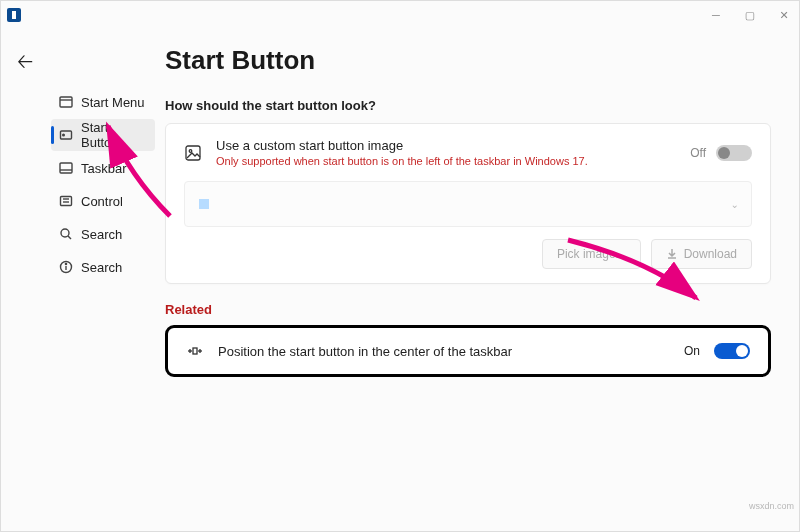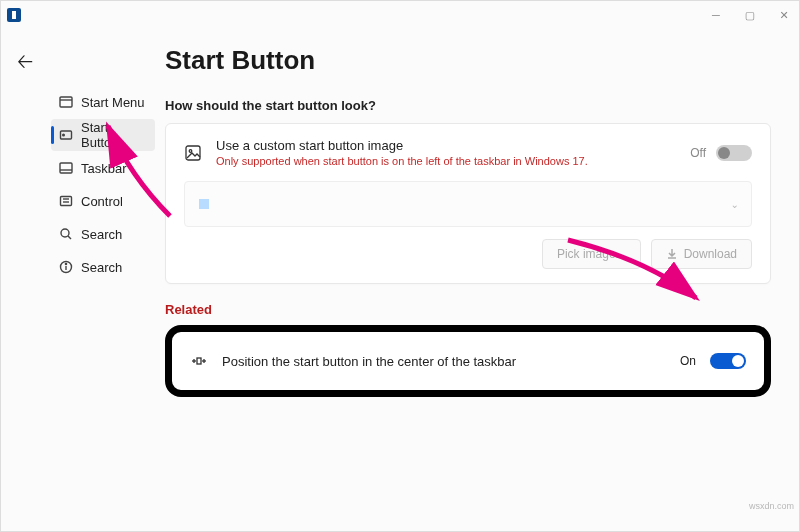--- a/index.html
+++ b/index.html
@@ -37,21 +37,21 @@
     .switch.on { background: #0a5bd1; }
     .knob { width: 12px; height: 12px; background: #fff; border-radius: 50%; position: absolute; top: 2px; }
     .switch.off .knob { left: 2px; background:#888; }
     .switch.on .knob { right: 2px; }
     .imgbox { margin-top: 14px; height: 46px; border: 1px solid #eee; border-radius: 4px; background: #fcfcfc; display: flex; align-items: center; padding: 0 14px; position: relative; }
     .imgbox .thumb { width: 10px; height: 10px; background: #b7dcff; }
     .imgbox .chev { position: absolute; right: 12px; color: #bbb; font-size: 10px; }
     .btn-row { display: flex; justify-content: flex-end; gap: 10px; margin-top: 12px; }
     .btn { height: 30px; padding: 0 14px; border: 1px solid #e4e4e4; background: #fafafa; border-radius: 4px; font-size: 12px; color: #aaa; display: flex; align-items: center; gap: 6px; cursor: default; }
     .btn svg { width: 12px; height: 12px; stroke: #aaa; fill: none; stroke-width: 1.5; }
-    .related-card { background: #fff; border: 7px solid #000000; border-radius: 16px; padding: 20px 18px; display: flex; align-items: center; gap: 14px; }
+    .related-card { background: #fff; border: 3px solid #000000; border-radius: 9px; padding: 14px 18px; display: flex; align-items: center; gap: 14px; }
     .related-label { font-size: 13px; font-weight: 600; margin-bottom: 8px; color: #b91c1c; }
     .on-label { font-size: 12px; color: #222; }
     
     .arrow { position: absolute; pointer-events: none; }
     .watermark { position: absolute; right: 6px; bottom: 21px; font-size: 9px; color: #b8b8b8; }
   </style>
 </head>
 <body>
 
 <div class="window">

